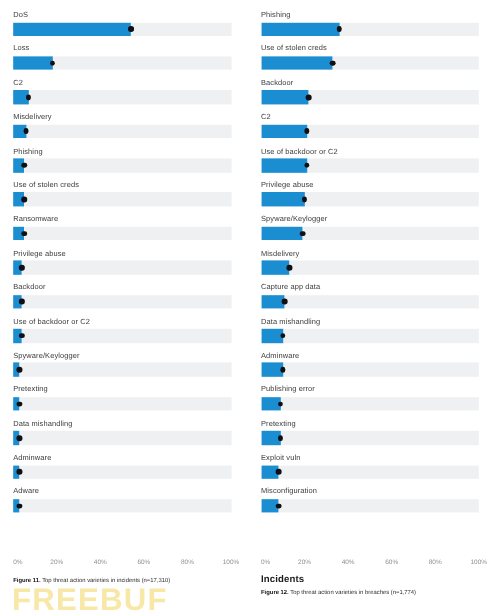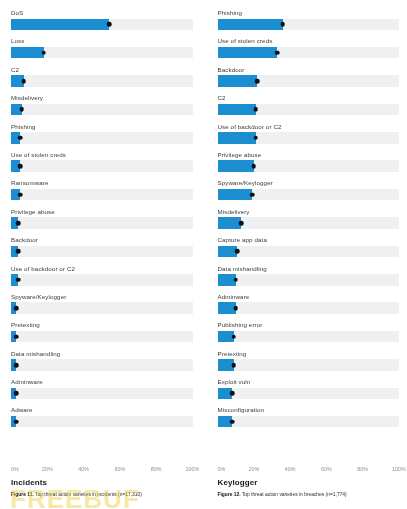--- a/index.html
+++ b/index.html
@@ -232,146 +232,145 @@
           <div class="track">
             <div class="bar" style="width: 3%; background: rgb(27, 142, 210);"></div>
             <div class="dot" style="left: 3%; background: rgb(15, 15, 20);"></div>
           </div>
         </div>
         <div class="row">
           <div class="row-label">Adware</div>
           <div class="track">
             <div class="bar" style="width: 3%; background: rgb(27, 142, 210);"></div>
             <div class="dot" style="left: 3%; background: rgb(15, 15, 20);"></div>
+          </div>
+        </div>
+      </div>
+      <div class="axis">
+        <div class="axis-tick first" style="left: 0%;">0%</div>
+        <div class="axis-tick" style="left: 20%;">20%</div>
+        <div class="axis-tick" style="left: 40%;">40%</div>
+        <div class="axis-tick" style="left: 60%;">60%</div>
+        <div class="axis-tick" style="left: 80%;">80%</div>
+        <div class="axis-tick" style="left: 100%;">100%</div>
+      </div>
+      <div class="caption"><span class="fig">Figure 11.</span><span> Top threat action varieties in incidents (n=17,310)</span></div>
+    </div>
+    <div class="panel right">
+      <div class="rows">
+        <div class="row">
+          <div class="row-label">Phishing</div>
+          <div class="track">
+            <div class="bar" style="width: 36%; background: rgb(27, 142, 210);"></div>
+            <div class="dot" style="left: 36%; background: rgb(15, 15, 20);"></div>
+          </div>
+        </div>
+        <div class="row">
+          <div class="row-label">Use of stolen creds</div>
+          <div class="track">
+            <div class="bar" style="width: 33%; background: rgb(27, 142, 210);"></div>
+            <div class="dot" style="left: 33%; background: rgb(15, 15, 20);"></div>
+          </div>
+        </div>
+        <div class="row">
+          <div class="row-label">Backdoor</div>
+          <div class="track">
+            <div class="bar" style="width: 22%; background: rgb(27, 142, 210);"></div>
+            <div class="dot" style="left: 22%; background: rgb(15, 15, 20);"></div>
+          </div>
+        </div>
+        <div class="row">
+          <div class="row-label">C2</div>
+          <div class="track">
+            <div class="bar" style="width: 21%; background: rgb(27, 142, 210);"></div>
+            <div class="dot" style="left: 21%; background: rgb(15, 15, 20);"></div>
+          </div>
+        </div>
+        <div class="row">
+          <div class="row-label">Use of backdoor or C2</div>
+          <div class="track">
+            <div class="bar" style="width: 21%; background: rgb(27, 142, 210);"></div>
+            <div class="dot" style="left: 21%; background: rgb(15, 15, 20);"></div>
+          </div>
+        </div>
+        <div class="row">
+          <div class="row-label">Privilege abuse</div>
+          <div class="track">
+            <div class="bar" style="width: 20%; background: rgb(27, 142, 210);"></div>
+            <div class="dot" style="left: 20%; background: rgb(15, 15, 20);"></div>
+          </div>
+        </div>
+        <div class="row">
+          <div class="row-label">Spyware/Keylogger</div>
+          <div class="track">
+            <div class="bar" style="width: 19%; background: rgb(27, 142, 210);"></div>
+            <div class="dot" style="left: 19%; background: rgb(15, 15, 20);"></div>
+          </div>
+        </div>
+        <div class="row">
+          <div class="row-label">Misdelivery</div>
+          <div class="track">
+            <div class="bar" style="width: 13%; background: rgb(27, 142, 210);"></div>
+            <div class="dot" style="left: 13%; background: rgb(15, 15, 20);"></div>
+          </div>
+        </div>
+        <div class="row">
+          <div class="row-label">Capture app data</div>
+          <div class="track">
+            <div class="bar" style="width: 11%; background: rgb(27, 142, 210);"></div>
+            <div class="dot" style="left: 11%; background: rgb(15, 15, 20);"></div>
+          </div>
+        </div>
+        <div class="row">
+          <div class="row-label">Data mishandling</div>
+          <div class="track">
+            <div class="bar" style="width: 10%; background: rgb(27, 142, 210);"></div>
+            <div class="dot" style="left: 10%; background: rgb(15, 15, 20);"></div>
+          </div>
+        </div>
+        <div class="row">
+          <div class="row-label">Adminware</div>
+          <div class="track">
+            <div class="bar" style="width: 10%; background: rgb(27, 142, 210);"></div>
+            <div class="dot" style="left: 10%; background: rgb(15, 15, 20);"></div>
+          </div>
+        </div>
+        <div class="row">
+          <div class="row-label">Publishing error</div>
+          <div class="track">
+            <div class="bar" style="width: 9%; background: rgb(27, 142, 210);"></div>
+            <div class="dot" style="left: 9%; background: rgb(15, 15, 20);"></div>
+          </div>
+        </div>
+        <div class="row">
+          <div class="row-label">Pretexting</div>
+          <div class="track">
+            <div class="bar" style="width: 9%; background: rgb(27, 142, 210);"></div>
+            <div class="dot" style="left: 9%; background: rgb(15, 15, 20);"></div>
+          </div>
+        </div>
+        <div class="row">
+          <div class="row-label">Exploit vuln</div>
+          <div class="track">
+            <div class="bar" style="width: 8%; background: rgb(27, 142, 210);"></div>
+            <div class="dot" style="left: 8%; background: rgb(15, 15, 20);"></div>
+          </div>
+        </div>
+        <div class="row">
+          <div class="row-label">Misconfiguration</div>
+          <div class="track">
+            <div class="bar" style="width: 8%; background: rgb(27, 142, 210);"></div>
+            <div class="dot" style="left: 8%; background: rgb(15, 15, 20);"></div>
           </div>
         </div>
       </div>
       <div class="axis">
         <div class="axis-tick first" style="left: 0%;">0%</div>
         <div class="axis-tick" style="left: 20%;">20%</div>
         <div class="axis-tick" style="left: 40%;">40%</div>
         <div class="axis-tick" style="left: 60%;">60%</div>
         <div class="axis-tick" style="left: 80%;">80%</div>
         <div class="axis-tick" style="left: 100%;">100%</div>
       </div>
       <div class="panel-title">Incidents</div>
-      <div class="caption"><span class="fig">Figure 11.</span><span> Top threat action varieties in incidents (n=17,310)</span></div>
-    </div>
-    <div class="panel right">
-      <div class="rows">
-        <div class="row">
-          <div class="row-label">Phishing</div>
-          <div class="track">
-            <div class="bar" style="width: 36%; background: rgb(27, 142, 210);"></div>
-            <div class="dot" style="left: 36%; background: rgb(15, 15, 20);"></div>
-          </div>
-        </div>
-        <div class="row">
-          <div class="row-label">Use of stolen creds</div>
-          <div class="track">
-            <div class="bar" style="width: 33%; background: rgb(27, 142, 210);"></div>
-            <div class="dot" style="left: 33%; background: rgb(15, 15, 20);"></div>
-          </div>
-        </div>
-        <div class="row">
-          <div class="row-label">Backdoor</div>
-          <div class="track">
-            <div class="bar" style="width: 22%; background: rgb(27, 142, 210);"></div>
-            <div class="dot" style="left: 22%; background: rgb(15, 15, 20);"></div>
-          </div>
-        </div>
-        <div class="row">
-          <div class="row-label">C2</div>
-          <div class="track">
-            <div class="bar" style="width: 21%; background: rgb(27, 142, 210);"></div>
-            <div class="dot" style="left: 21%; background: rgb(15, 15, 20);"></div>
-          </div>
-        </div>
-        <div class="row">
-          <div class="row-label">Use of backdoor or C2</div>
-          <div class="track">
-            <div class="bar" style="width: 21%; background: rgb(27, 142, 210);"></div>
-            <div class="dot" style="left: 21%; background: rgb(15, 15, 20);"></div>
-          </div>
-        </div>
-        <div class="row">
-          <div class="row-label">Privilege abuse</div>
-          <div class="track">
-            <div class="bar" style="width: 20%; background: rgb(27, 142, 210);"></div>
-            <div class="dot" style="left: 20%; background: rgb(15, 15, 20);"></div>
-          </div>
-        </div>
-        <div class="row">
-          <div class="row-label">Spyware/Keylogger</div>
-          <div class="track">
-            <div class="bar" style="width: 19%; background: rgb(27, 142, 210);"></div>
-            <div class="dot" style="left: 19%; background: rgb(15, 15, 20);"></div>
-          </div>
-        </div>
-        <div class="row">
-          <div class="row-label">Misdelivery</div>
-          <div class="track">
-            <div class="bar" style="width: 13%; background: rgb(27, 142, 210);"></div>
-            <div class="dot" style="left: 13%; background: rgb(15, 15, 20);"></div>
-          </div>
-        </div>
-        <div class="row">
-          <div class="row-label">Capture app data</div>
-          <div class="track">
-            <div class="bar" style="width: 11%; background: rgb(27, 142, 210);"></div>
-            <div class="dot" style="left: 11%; background: rgb(15, 15, 20);"></div>
-          </div>
-        </div>
-        <div class="row">
-          <div class="row-label">Data mishandling</div>
-          <div class="track">
-            <div class="bar" style="width: 10%; background: rgb(27, 142, 210);"></div>
-            <div class="dot" style="left: 10%; background: rgb(15, 15, 20);"></div>
-          </div>
-        </div>
-        <div class="row">
-          <div class="row-label">Adminware</div>
-          <div class="track">
-            <div class="bar" style="width: 10%; background: rgb(27, 142, 210);"></div>
-            <div class="dot" style="left: 10%; background: rgb(15, 15, 20);"></div>
-          </div>
-        </div>
-        <div class="row">
-          <div class="row-label">Publishing error</div>
-          <div class="track">
-            <div class="bar" style="width: 9%; background: rgb(27, 142, 210);"></div>
-            <div class="dot" style="left: 9%; background: rgb(15, 15, 20);"></div>
-          </div>
-        </div>
-        <div class="row">
-          <div class="row-label">Pretexting</div>
-          <div class="track">
-            <div class="bar" style="width: 9%; background: rgb(27, 142, 210);"></div>
-            <div class="dot" style="left: 9%; background: rgb(15, 15, 20);"></div>
-          </div>
-        </div>
-        <div class="row">
-          <div class="row-label">Exploit vuln</div>
-          <div class="track">
-            <div class="bar" style="width: 8%; background: rgb(27, 142, 210);"></div>
-            <div class="dot" style="left: 8%; background: rgb(15, 15, 20);"></div>
-          </div>
-        </div>
-        <div class="row">
-          <div class="row-label">Misconfiguration</div>
-          <div class="track">
-            <div class="bar" style="width: 8%; background: rgb(27, 142, 210);"></div>
-            <div class="dot" style="left: 8%; background: rgb(15, 15, 20);"></div>
-          </div>
-        </div>
-      </div>
-      <div class="axis">
-        <div class="axis-tick first" style="left: 0%;">0%</div>
-        <div class="axis-tick" style="left: 20%;">20%</div>
-        <div class="axis-tick" style="left: 40%;">40%</div>
-        <div class="axis-tick" style="left: 60%;">60%</div>
-        <div class="axis-tick" style="left: 80%;">80%</div>
-        <div class="axis-tick" style="left: 100%;">100%</div>
-      </div>
-      <div class="panel-title">Keylogger</div>
       <div class="caption"><span class="fig">Figure 12.</span><span> Top threat action varieties in breaches (n=1,774)</span></div>
     </div>
   </div>
 
 </body></html>

